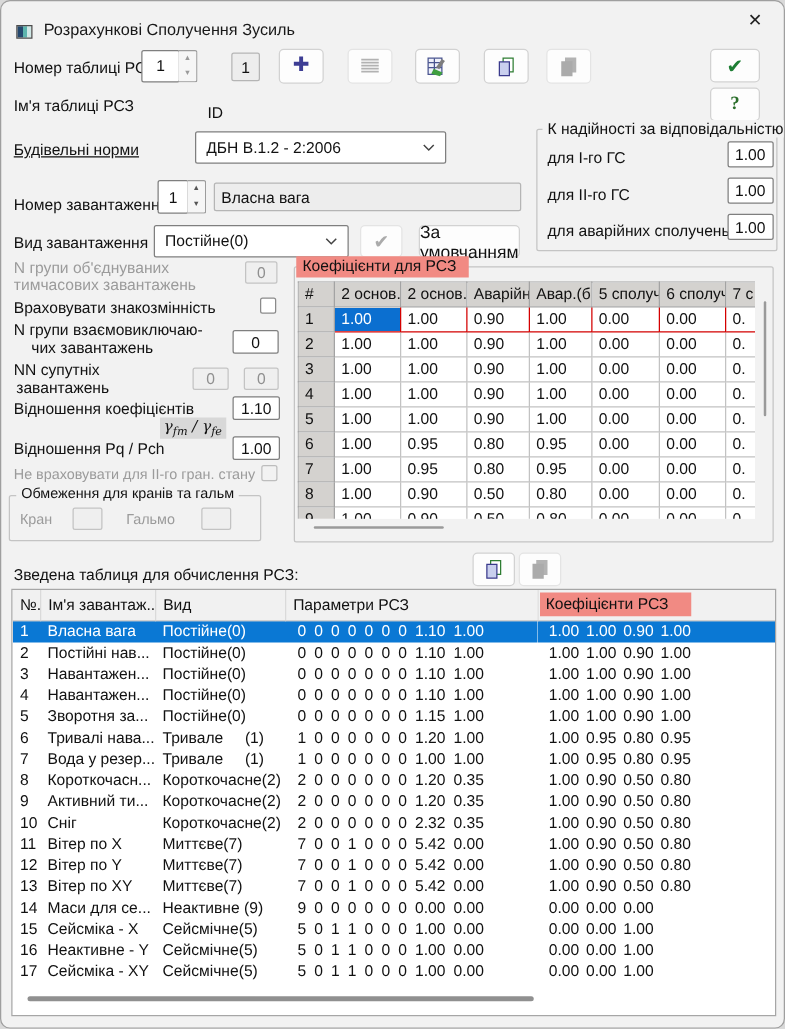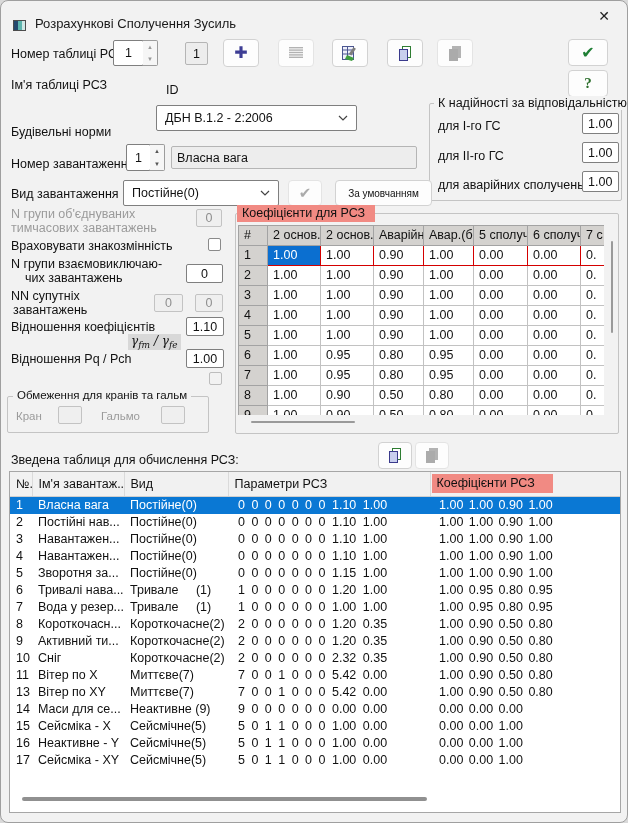--- a/index.html
+++ b/index.html
@@ -117,21 +117,21 @@
 
   <div class="btn" style="left:567px; top:38px; width:40px; height:27px;">
     <span style="color:#1e7e34; font-size:16px;">✔</span>
   </div>
   <div class="btn" style="left:567px; top:69px; width:40px; height:27px;">
     <span style="color:#2b6e2b; font-size:15px; font-weight:bold; font-family:'Liberation Serif','DejaVu Serif',serif;">?</span>
   </div>
 
   <div class="lbl" style="left:10px; top:77px;">Ім'я таблиці РСЗ</div>
 
-  <div class="lbl" style="left:10px; top:124px;">Будівельні норми</div>
+  <div class="lbl" style="left:10px; top:112px;text-decoration:underline;">Будівельні норми</div>
   <div class="combo" style="left:155px; top:104px; width:201px; height:26px;">
     <span class="val">ДБН В.1.2 - 2:2006</span>
     <svg width="10" height="6" viewBox="0 0 10 6">
           <polyline points="1,1 5,5 9,1" fill="none" stroke="#444" stroke-width="1.2"></polyline>
         </svg>
   </div>
 
   <div class="groupbox" style="left:428px; top:102px; width:193px; height:98px;"></div>
   <div class="grouplabel" style="left:433px; top:95px;">К надійності за відповідальністю</div>
   <div class="lbl" style="left:437px; top:118px;">для І-го ГС</div>
@@ -152,21 +152,21 @@
   <div class="lbl" style="left:10px; top:186px;">Вид завантаження</div>
   <div class="combo" style="left:122px; top:179px; width:156px; height:26px;">
     <span class="val">Постійне(0)</span>
     <svg width="10" height="6" viewBox="0 0 10 6">
           <polyline points="1,1 5,5 9,1" fill="none" stroke="#444" stroke-width="1.2"></polyline>
         </svg>
   </div>
   <div class="btn flat" style="left:287px; top:179px; width:34px; height:26px;">
     <span style="color:#ababab; font-size:15px;">✔</span>
   </div>
-  <div class="btn" style="left:334px; top:179px; width:97px; height:26px; font-size:10px;">За умовчанням</div>
+  <div class="btn" style="left:334px; top:179px; width:81px; height:26px; font-size:14px;">За умовчанням</div>
 
   <div class="lbl dis" style="left:10px; top:206px;">N групи об'єднуваних</div>
   <div class="lbl dis" style="left:10px; top:220px;">тимчасових завантажень</div>
   <div class="tbox center dis" style="left:195px; top:208px; width:26px; height:18px;">0</div>
 
   <div class="lbl" style="left:10px; top:238px;">Враховувати знакозмінність</div>
   <div class="abs" style="left:207px; top:237px; width:13px; height:13px; background:#fff; border:1px solid #8a8a8a; border-radius:2px;"></div>
 
   <div class="lbl" style="left:10px; top:256px;">N групи взаємовиключаю-</div>
   <div class="lbl" style="left:24px; top:270px;">чих завантажень</div>
@@ -177,20 +177,21 @@
   <div class="tbox center dis" style="left:153px; top:293px; width:29px; height:18px;">0</div>
   <div class="tbox center dis" style="left:194px; top:293px; width:28px; height:18px;">0</div>
 
   <div class="lbl" style="left:10px; top:319px;">Відношення коефіцієнтів</div>
   <div class="tbox center" style="left:185px; top:316px; width:38px; height:19px;">1.10</div>
   <span class="formula" style="left:127px; top:333px;"><i>γ</i><sub>fm</sub> <i>/</i> <i>γ</i><sub>fe</sub></span>
 
   <div class="lbl" style="left:10px; top:351px;">Відношення  Pq / Pch</div>
   <div class="tbox center" style="left:185px; top:348px; width:38px; height:19px;">1.00</div>
 
+  <div class="lbl dis sm" style="left:10px; top:373px;">Не враховувати для ІІ-го гран. стану</div>
   <div class="abs" style="left:208px; top:371px; width:13px; height:13px; background:#f2f2f2; border:1px solid #bdbdbd; border-radius:2px;"></div>
 
   <div class="groupbox" style="left:6px; top:395px; width:202px; height:37px;"></div>
   <div class="grouplabel sm" style="left:12px; top:388px;">Обмеження для кранів та гальм</div>
   <div class="lbl dis sm" style="left:15px; top:409px;">Кран</div>
   <div class="tbox dis" style="left:57px; top:405px; width:24px; height:18px;"></div>
   <div class="lbl dis sm" style="left:100px; top:409px;">Гальмо</div>
   <div class="tbox dis" style="left:160px; top:405px; width:24px; height:18px;"></div>
 
   <div class="groupbox" style="left:234px; top:212px; width:384px; height:221px;"></div>
@@ -420,20 +421,27 @@
               <td class="coefs">1.00 0.90 0.50 0.80</td>
             </tr>
             <tr>
               <td>11</td>
               <td>Вітер по X</td>
               <td>Миттєве(7)</td>
               <td class="params">7 0 0 1 0 0 0 5.42 0.00</td>
               <td class="coefs">1.00 0.90 0.50 0.80</td>
             </tr>
             <tr>
+              <td>12</td>
+              <td>Вітер по Y</td>
+              <td>Миттєве(7)</td>
+              <td class="params">7 0 0 1 0 0 0 5.42 0.00</td>
+              <td class="coefs">1.00 0.90 0.50 0.80</td>
+            </tr>
+            <tr>
               <td>13</td>
               <td>Вітер по XY</td>
               <td>Миттєве(7)</td>
               <td class="params">7 0 0 1 0 0 0 5.42 0.00</td>
               <td class="coefs">1.00 0.90 0.50 0.80</td>
             </tr>
             <tr>
               <td>14</td>
               <td>Маси для се...</td>
               <td>Неактивне (9)</td>

